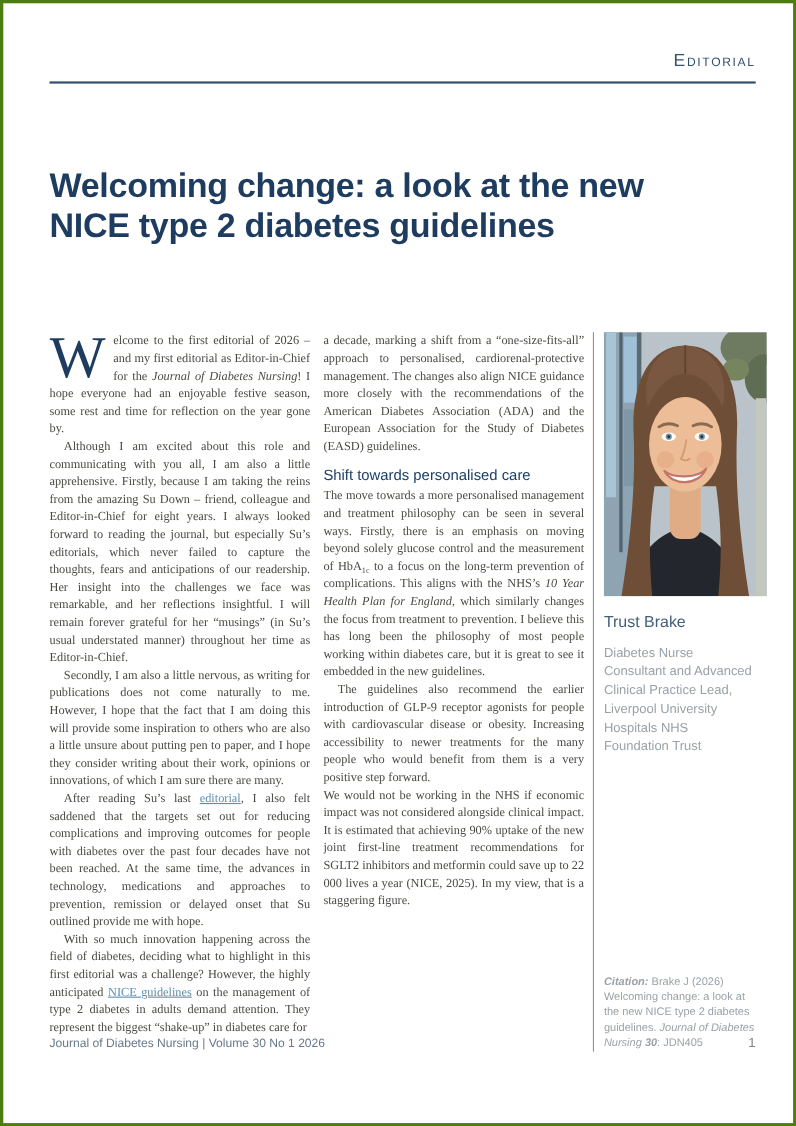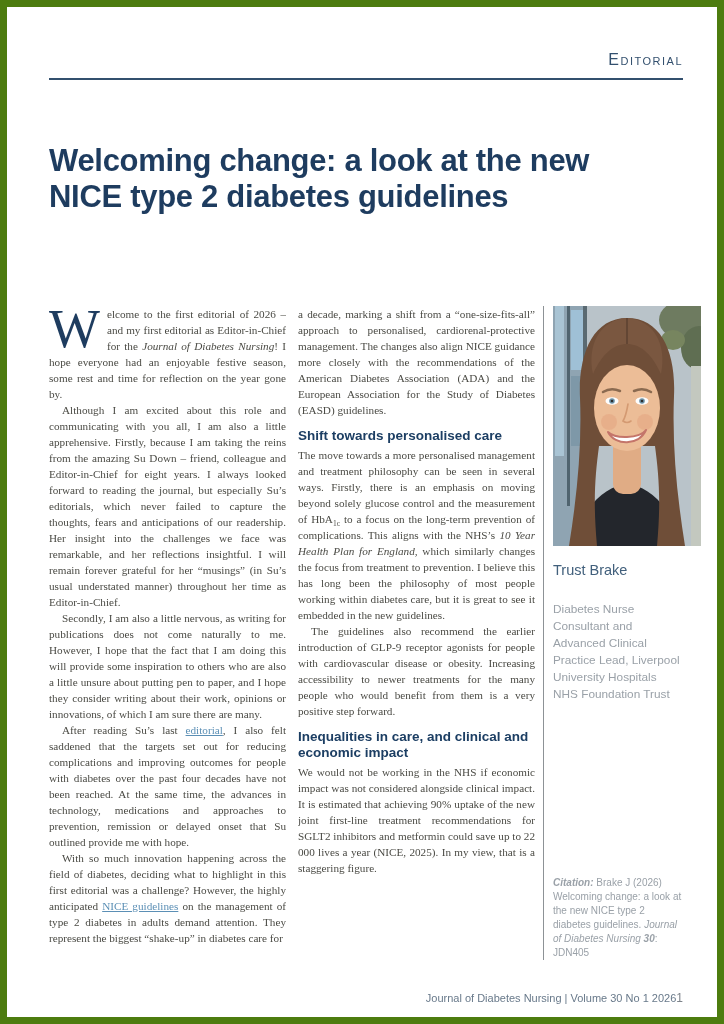--- a/index.html
+++ b/index.html
@@ -1,76 +1,76 @@
 <!DOCTYPE html>
 <html><head>
 <meta charset="utf-8">
 <style>
   html,body{margin:0;padding:0;background:#e9e9e9;}
   .page{
     position:relative;width:724px;height:1024px;margin:0 auto;background:#ffffff;
-    box-sizing:border-box;overflow:hidden;border:7px solid #4d7c0f;
+    box-sizing:border-box;overflow:hidden;border:3px solid #4d7c0f;
     font-family:"Liberation Serif",serif;color:#47473f;
   }
   
   .kicker{
     position:absolute;top:44px;right:34px;
     font-family:"Liberation Sans",sans-serif;font-variant:small-caps;
     font-size:16px;letter-spacing:1.5px;color:#33506e;
   }
   .hrule{position:absolute;top:71px;left:42px;right:34px;height:2px;background:#33506e;}
   
   .title{
-    position:absolute;top:136px;left:42px;width:620px;
+    position:absolute;top:148px;left:42px;width:620px;
     font-family:"Liberation Sans",sans-serif;font-weight:bold;
     font-size:31px;line-height:1.16;color:#1e3c5f;letter-spacing:-0.3px;margin:0;
   }
   
   .bodygrid{
     position:absolute;top:299px;left:42px;right:34px;height:654px;
     display:flex;align-items:stretch;
   }
   .col{flex:0 0 237px;width:237px;overflow:hidden;text-align:justify;
     font-size:11.2px;line-height:16px;color:#4a4a44;}
   .col + .col{margin-left:12px;}
   .vdivider{flex:0 0 1px;background:#8d9296;margin:0 9px 0 8px;}
   .col p{margin:0;}
   .col p.indent{text-indent:13px;}
   .col h2{
-    font-family:"Liberation Sans",sans-serif;font-weight:bold;
+    font-family:"Liberation Sans",sans-serif;font-weight:normal;
     font-size:13.5px;line-height:1.18;color:#1c3e63;margin:10px 0 3px 0;text-align:left;
   }
   .dropcap{
     float:left;font-size:54px;line-height:41px;padding:3px 7px 0 0;
     color:#1e3c5f;font-family:"Liberation Serif",serif;
   }
   .italic{font-style:italic;}
   .bold{font-weight:bold;font-style:italic;}
   .sub{font-size:7.5px;vertical-align:sub;line-height:0;}
   a.link, .col a{color:#5b8fb5;text-decoration:underline;cursor:pointer;}
   
   .sidebar{flex:1 1 auto;display:flex;flex-direction:column;min-width:0;}
   .photo{width:148px;height:240px;overflow:hidden;background:#b9c3c9;flex:0 0 auto;}
   .photo svg{display:block;}
   .author-name{
     margin-top:16px;font-family:"Liberation Sans",sans-serif;
     font-size:14.5px;color:#42607c;
   }
   .author-role{
-    margin-top:23px;font-family:"Liberation Sans",sans-serif;
+    margin-top:11px;font-family:"Liberation Sans",sans-serif;
     font-size:11.8px;line-height:17px;color:#9aa1a8;
   }
   .citation{
     margin-top:auto;font-family:"Liberation Sans",sans-serif;
     font-size:10px;line-height:14px;color:#9aa1a8;
   }
   
   .footer{
-    position:absolute;left:42px;right:34px;top:984px;
-    display:flex;justify-content:flex-end;align-items:baseline;
+    position:absolute;left:42px;right:34px;top:938px;
+    display:flex;justify-content:space-between;align-items:baseline;
     font-family:"Liberation Sans",sans-serif;font-size:11px;color:#68798a;
   }
   .pagenum{color:#7d838a;font-size:12px;}
 </style>
 </head>
 <body>
 
 <div class="page">
 
   <div class="kicker">Editorial</div>
@@ -84,21 +84,20 @@
         <p class="indent"><span>Although I am excited about this role and communicating with you all, I am also a little apprehensive. Firstly, because I am taking the reins from the amazing Su Down – friend, colleague and Editor-in-Chief for eight years. I always looked forward to reading the journal, but especially Su’s editorials, which never failed to capture the thoughts, fears and anticipations of our readership. Her insight into the challenges we face was remarkable, and her reflections insightful. I will remain forever grateful for her “musings” (in Su’s usual understated manner) throughout her time as Editor-in-Chief.</span></p>
         <p class="indent"><span>Secondly, I am also a little nervous, as writing for publications does not come naturally to me. However, I hope that the fact that I am doing this will provide some inspiration to others who are also a little unsure about putting pen to paper, and I hope they consider writing about their work, opinions or innovations, of which I am sure there are many.</span></p>
         <p class="indent"><span>After reading Su’s last </span><a href="#" class="link">editorial</a><span>, I also felt saddened that the targets set out for reducing complications and improving outcomes for people with diabetes over the past four decades have not been reached. At the same time, the advances in technology, medications and approaches to prevention, remission or delayed onset that Su outlined provide me with hope.</span></p>
         <p class="indent"><span>With so much innovation happening across the field of diabetes, deciding what to highlight in this first editorial was a challenge? However, the highly anticipated </span><a href="#" class="link">NICE guidelines</a><span> on the management of type 2 diabetes in adults demand attention. They represent the biggest “shake-up” in diabetes care for</span></p>
       </div>
     <div class="col" id="col2">
         <p><span>a decade, marking a shift from a “one-size-fits-all” approach to personalised, cardiorenal-protective management. The changes also align NICE guidance more closely with the recommendations of the American Diabetes Association (ADA) and the European Association for the Study of Diabetes (EASD) guidelines.</span></p>
         <h2>Shift towards personalised care</h2>
         <p><span>The move towards a more personalised management and treatment philosophy can be seen in several ways. Firstly, there is an emphasis on moving beyond solely glucose control and the measurement of HbA</span><span class="sub">1c</span><span> to a focus on the long-term prevention of complications. This aligns with the NHS’s </span><span class="italic">10 Year Health Plan for England</span><span>, which similarly changes the focus from treatment to prevention. I believe this has long been the philosophy of most people working within diabetes care, but it is great to see it embedded in the new guidelines.</span></p>
         <p class="indent"><span>The guidelines also recommend the earlier introduction of GLP-9 receptor agonists for people with cardiovascular disease or obesity. Increasing accessibility to newer treatments for the many people who would benefit from them is a very positive step forward.</span></p>
-        <h2>Inequalities in care, and clinical and economic impact</h2>
         <p><span>We would not be working in the NHS if economic impact was not considered alongside clinical impact. It is estimated that achieving 90% uptake of the new joint first-line treatment recommendations for SGLT2 inhibitors and metformin could save up to 22 000 lives a year (NICE, 2025). In my view, that is a staggering figure.</span></p>
       </div>
     <div class="vdivider"></div>
 
     <aside class="sidebar">
       <div class="photo">
         <svg width="148" height="240" viewBox="0 0 148 240" xmlns="http://www.w3.org/2000/svg">
           <rect x="0" y="0" width="148" height="240" fill="#b9c3c9"></rect>
 
           <rect x="0" y="0" width="34" height="240" fill="#8fa4b2"></rect>

